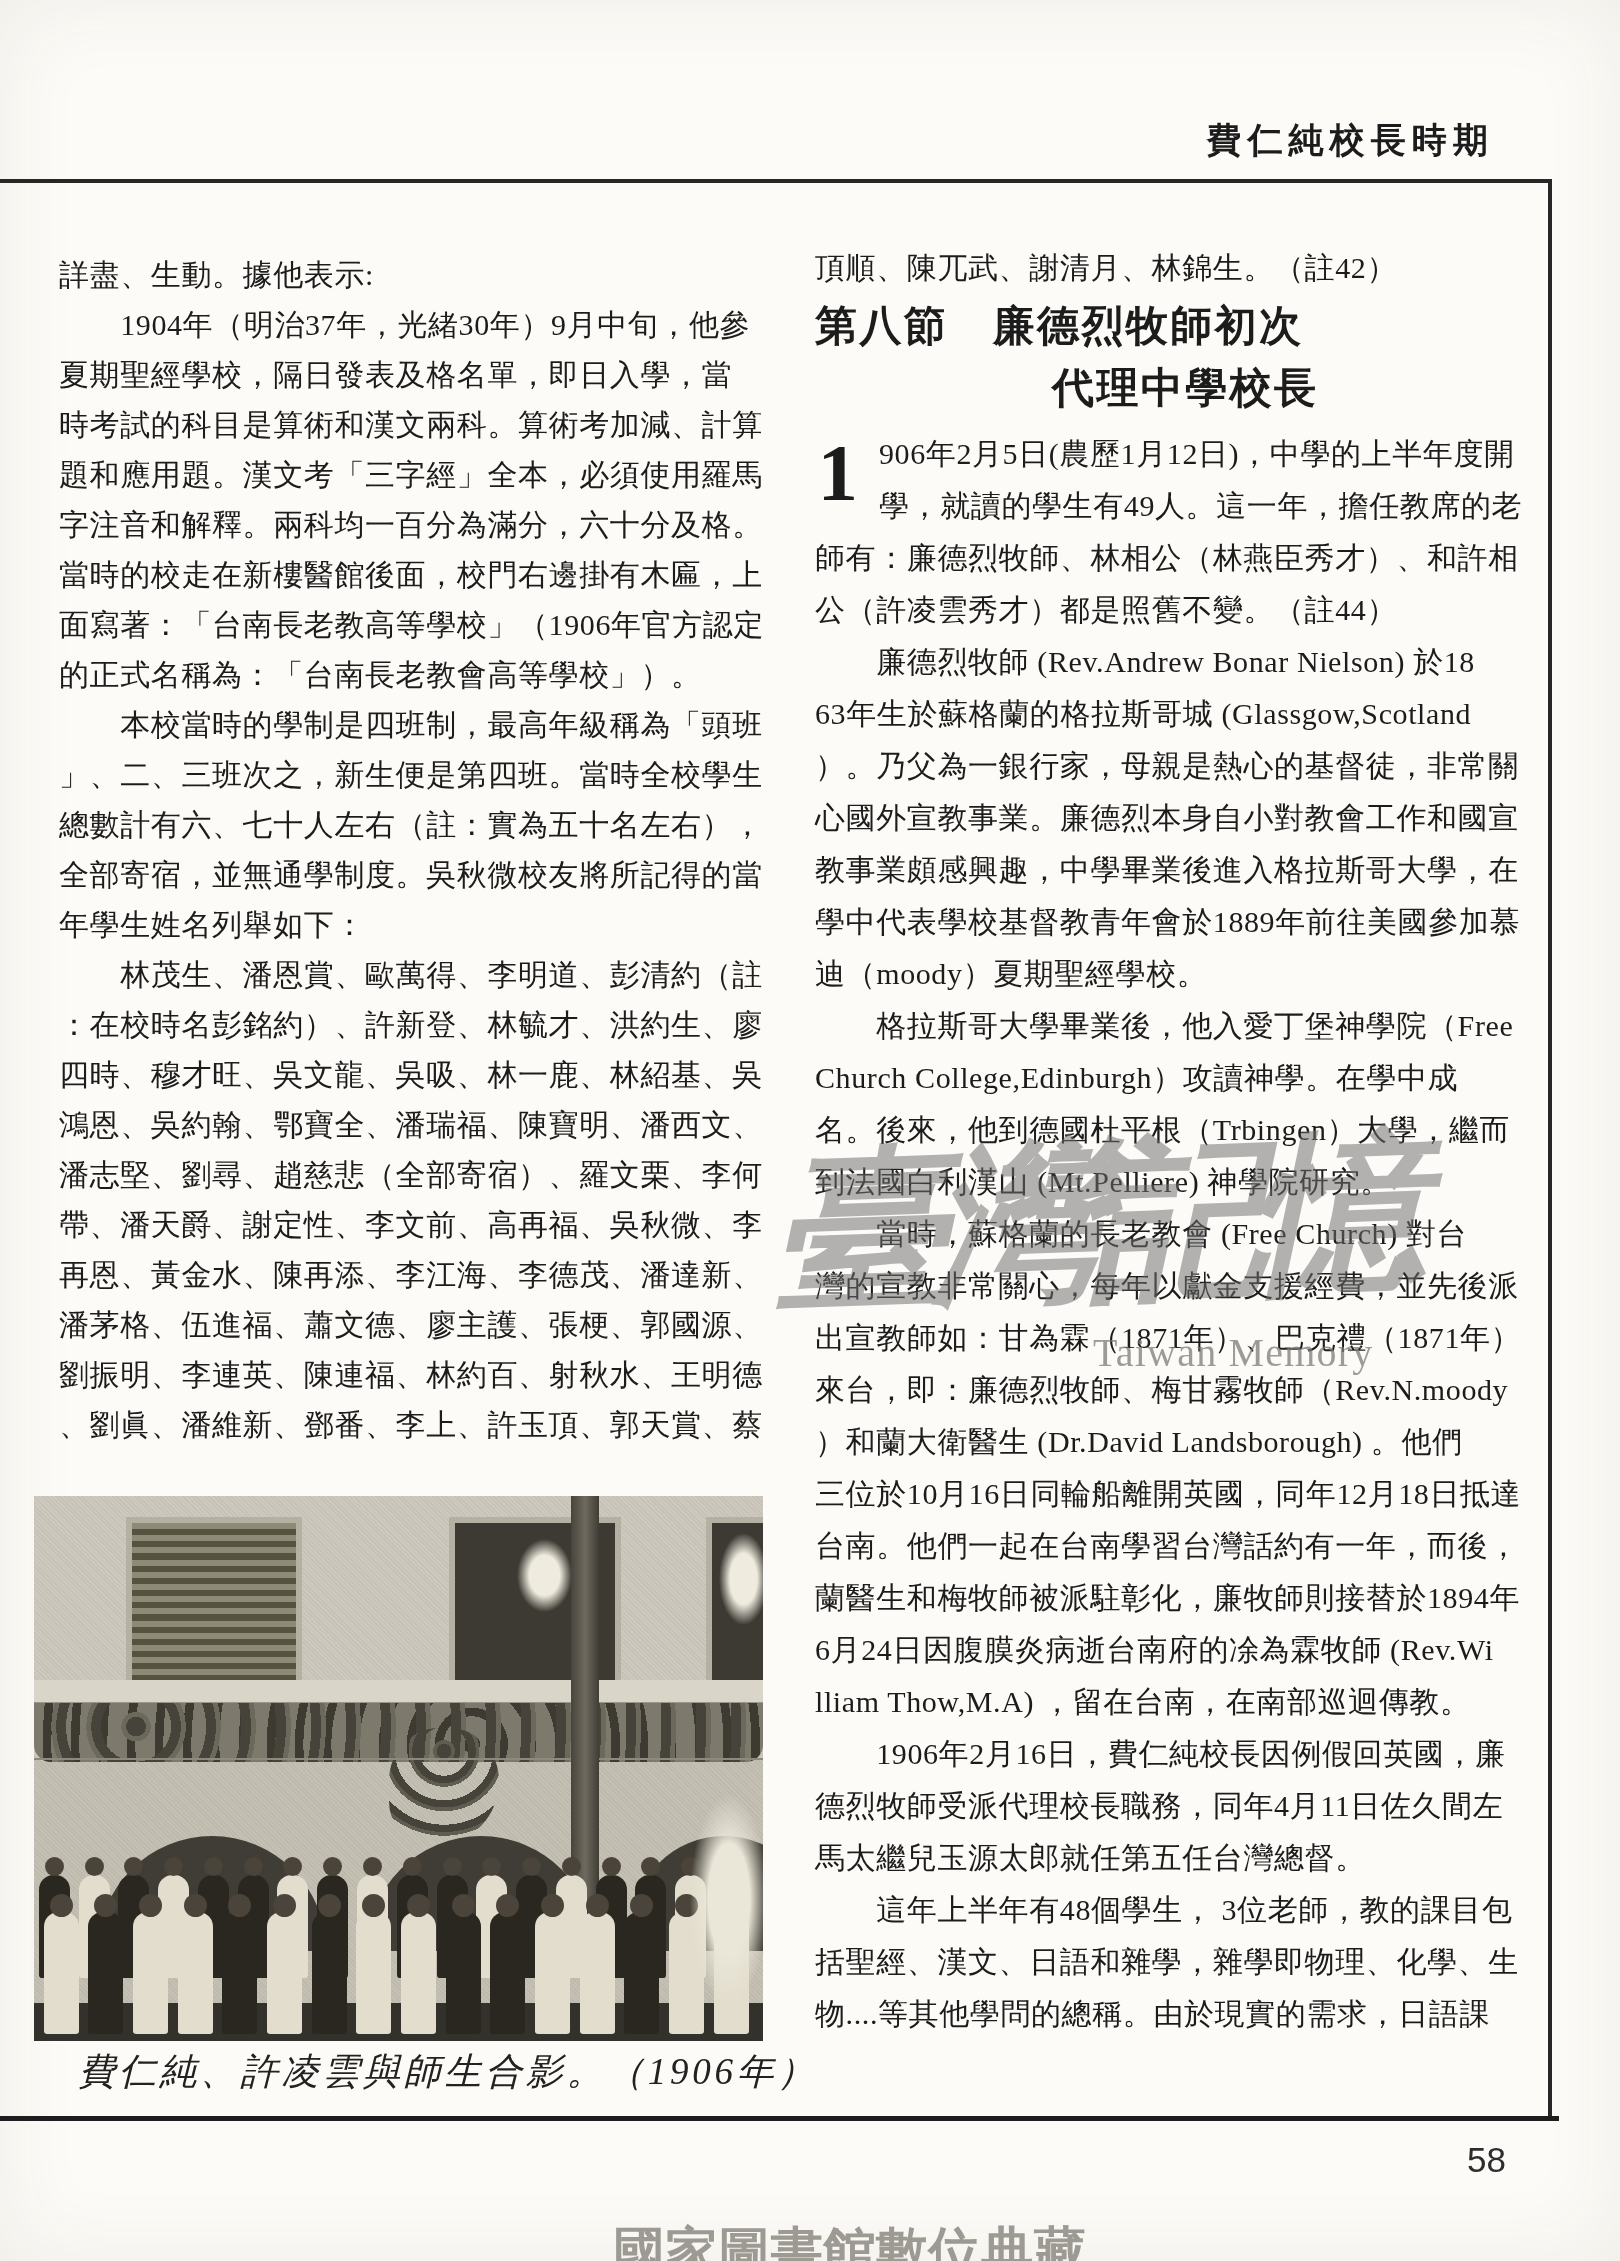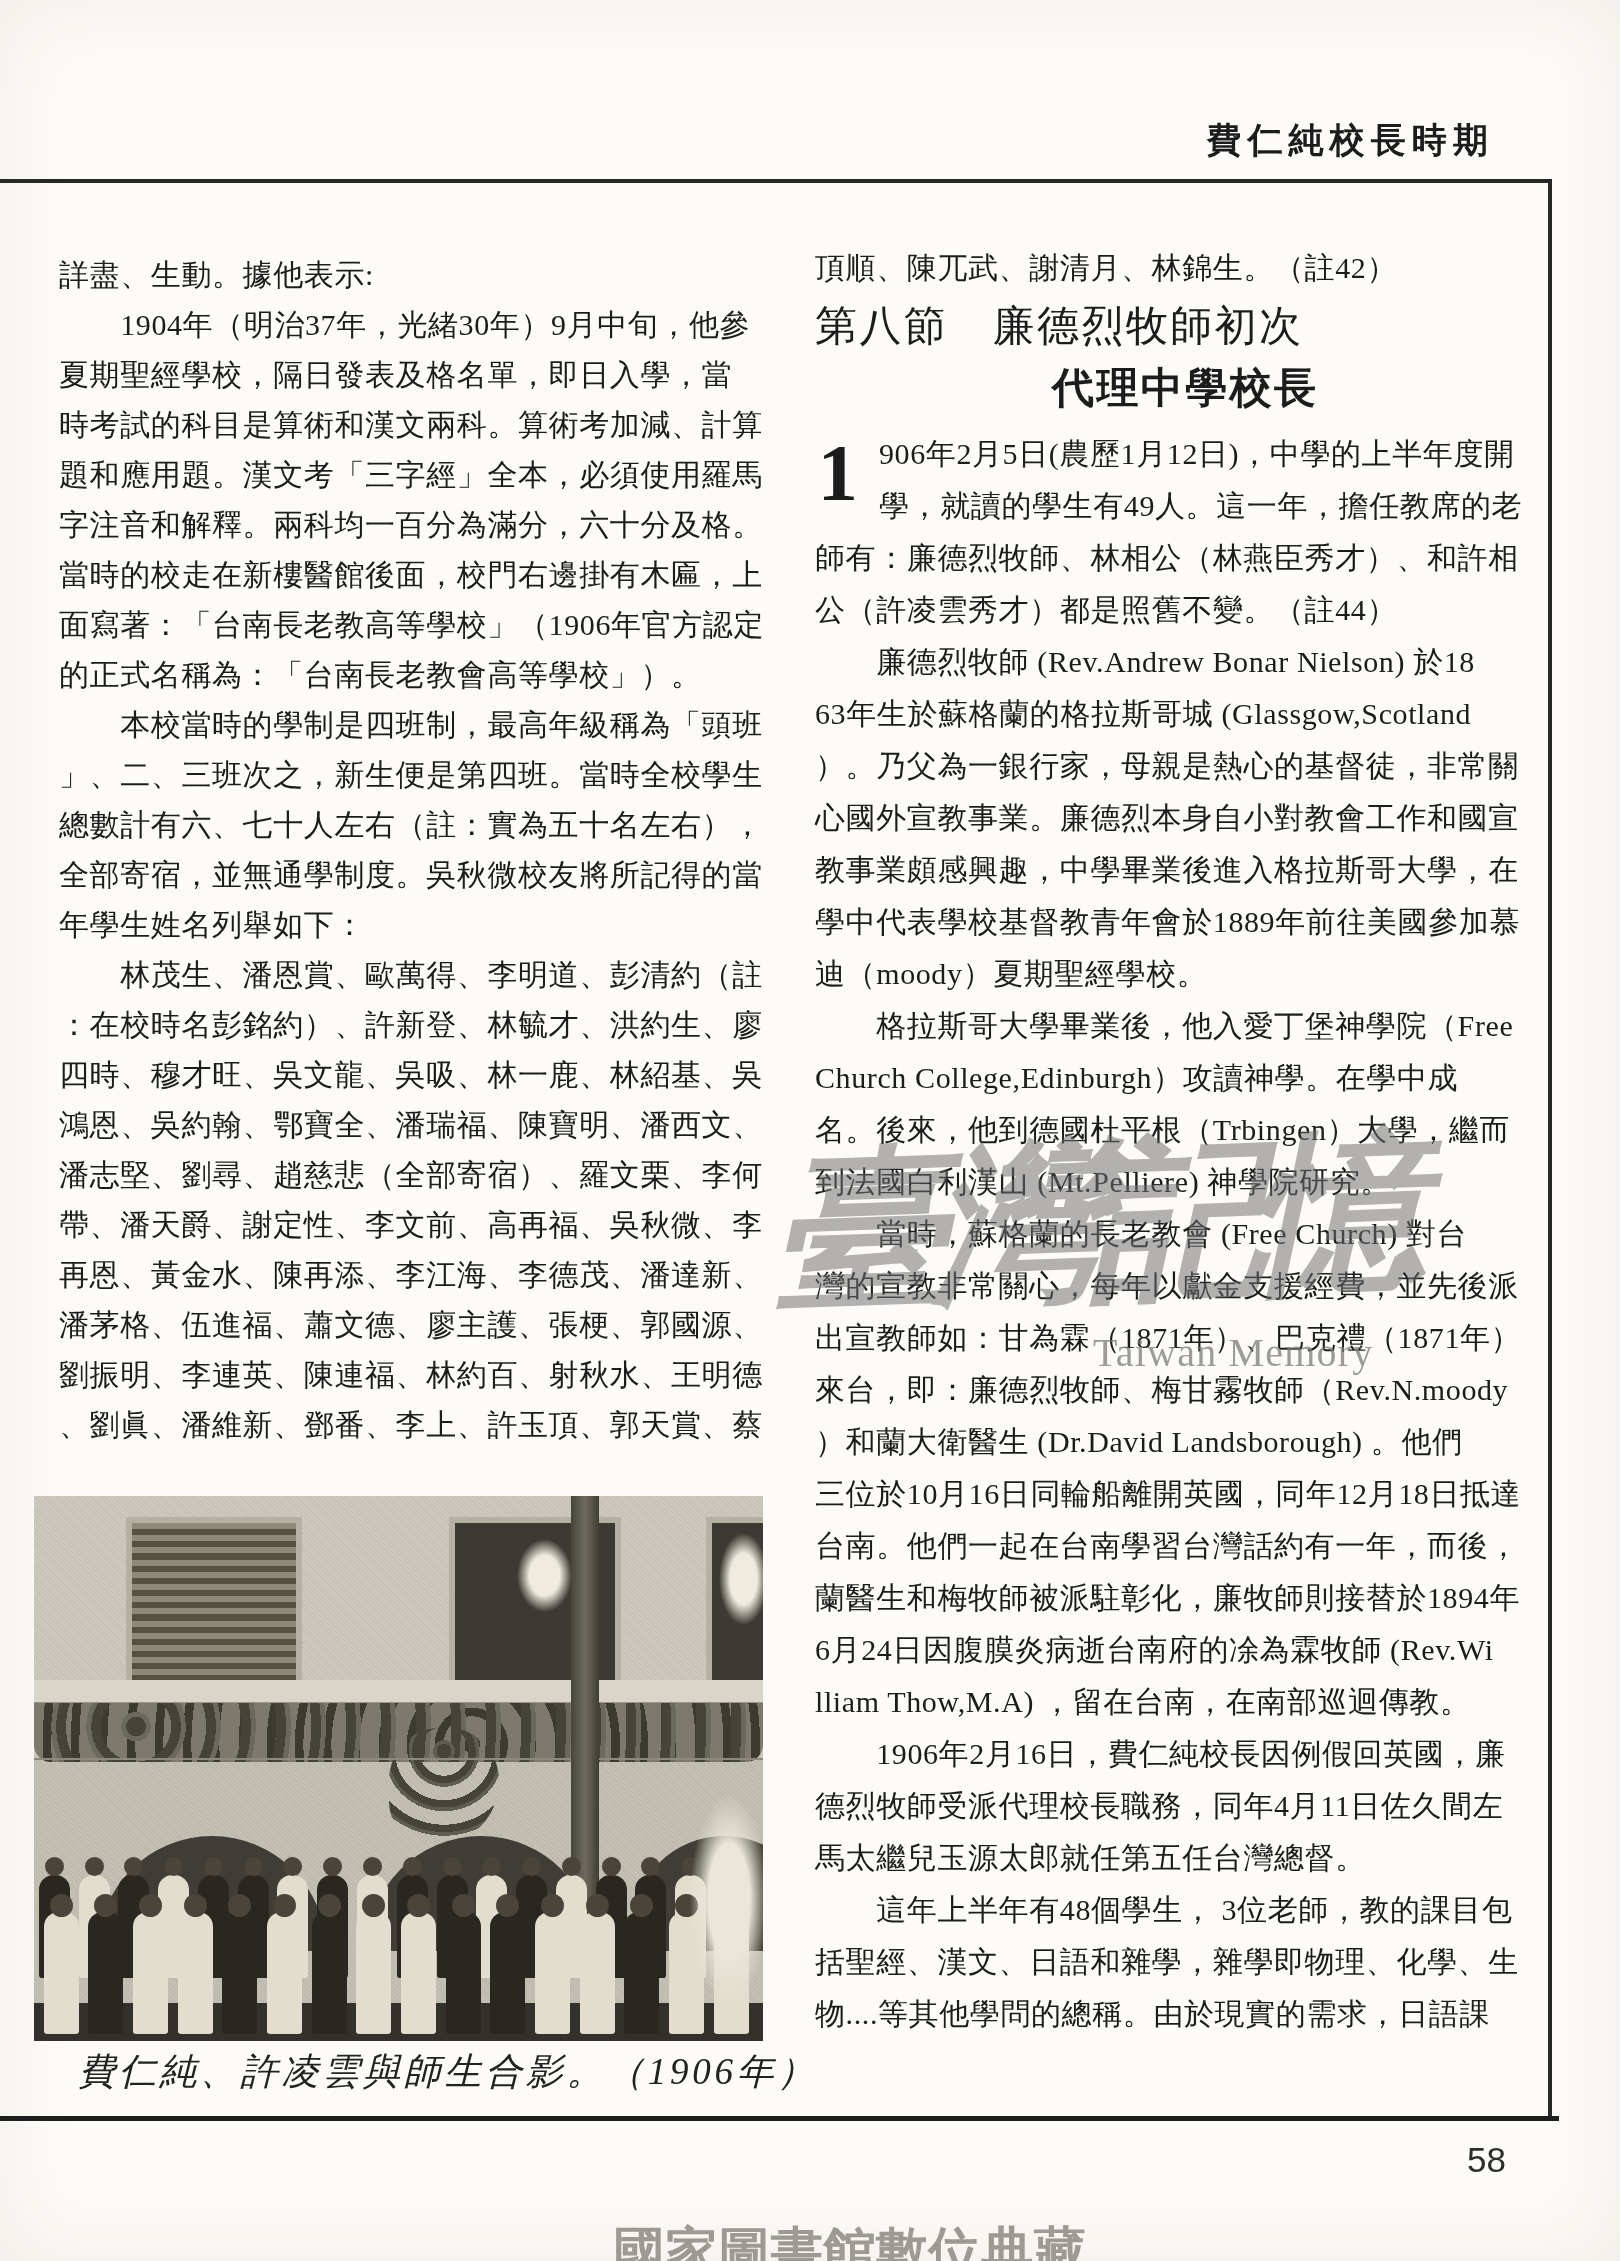--- a/index.html
+++ b/index.html
@@ -19,21 +19,21 @@
   .header-title{
     position:absolute;top:117px;right:126px;
     font-size:35px;font-weight:600;letter-spacing:6.1px;white-space:nowrap;text-align:center;
   }
   
   .col{position:absolute;}
   .col-left{left:59px;top:250px;width:716px;}
   .col-right{left:815px;top:242px;width:737px;}
   .t-line{height:50px;line-height:50px;font-size:30px;white-space:nowrap;letter-spacing:0.6px;}
   .col-right .t-line{height:52px;line-height:52px;}
-  .sec-heading1{font-size:42px;font-weight:normal;line-height:64px;letter-spacing:2.4px;white-space:nowrap;}
+  .sec-heading1{font-size:42px;font-weight:bold;line-height:64px;letter-spacing:2.4px;white-space:nowrap;}
   .sec-heading2{font-size:42px;font-weight:bold;line-height:61px;letter-spacing:2.4px;margin-left:237px;white-space:nowrap;}
   .rc-body{position:relative;margin-top:8.6px;}
   .rc-body .dc-indent{padding-left:64px;}
   .drop-cap{
     position:absolute;left:2.4px;top:-3.7px;
     font-size:81px;line-height:98px;font-weight:600;
   }
   
   .photo{
     position:absolute;left:34px;top:1496px;width:729px;height:545px;overflow:hidden;

